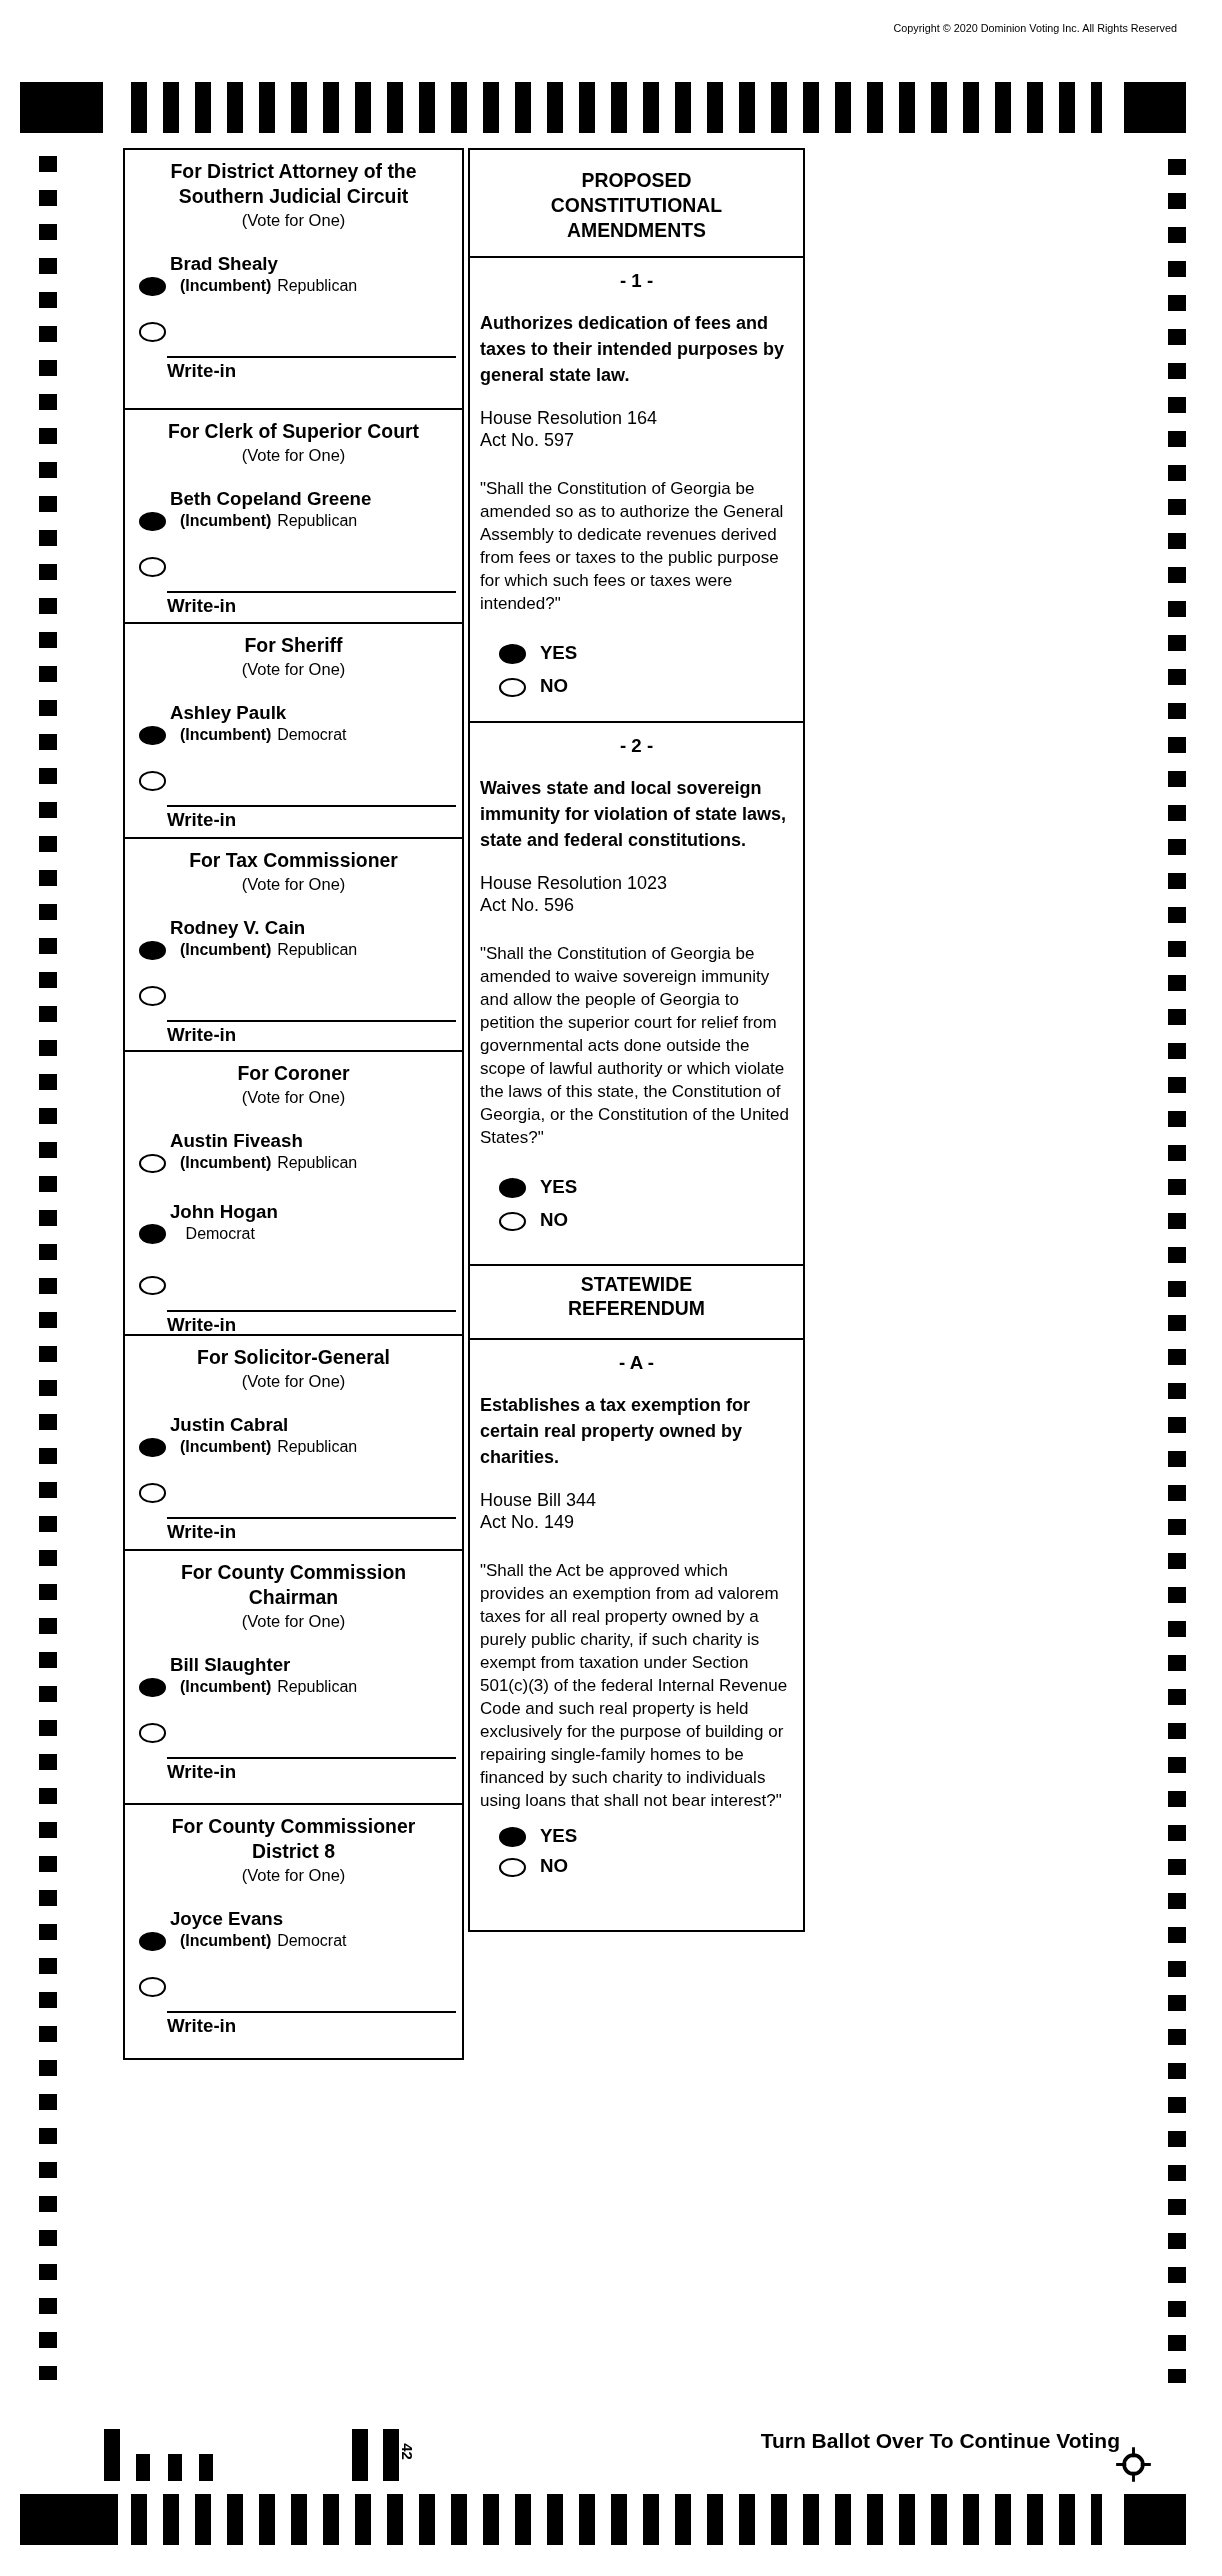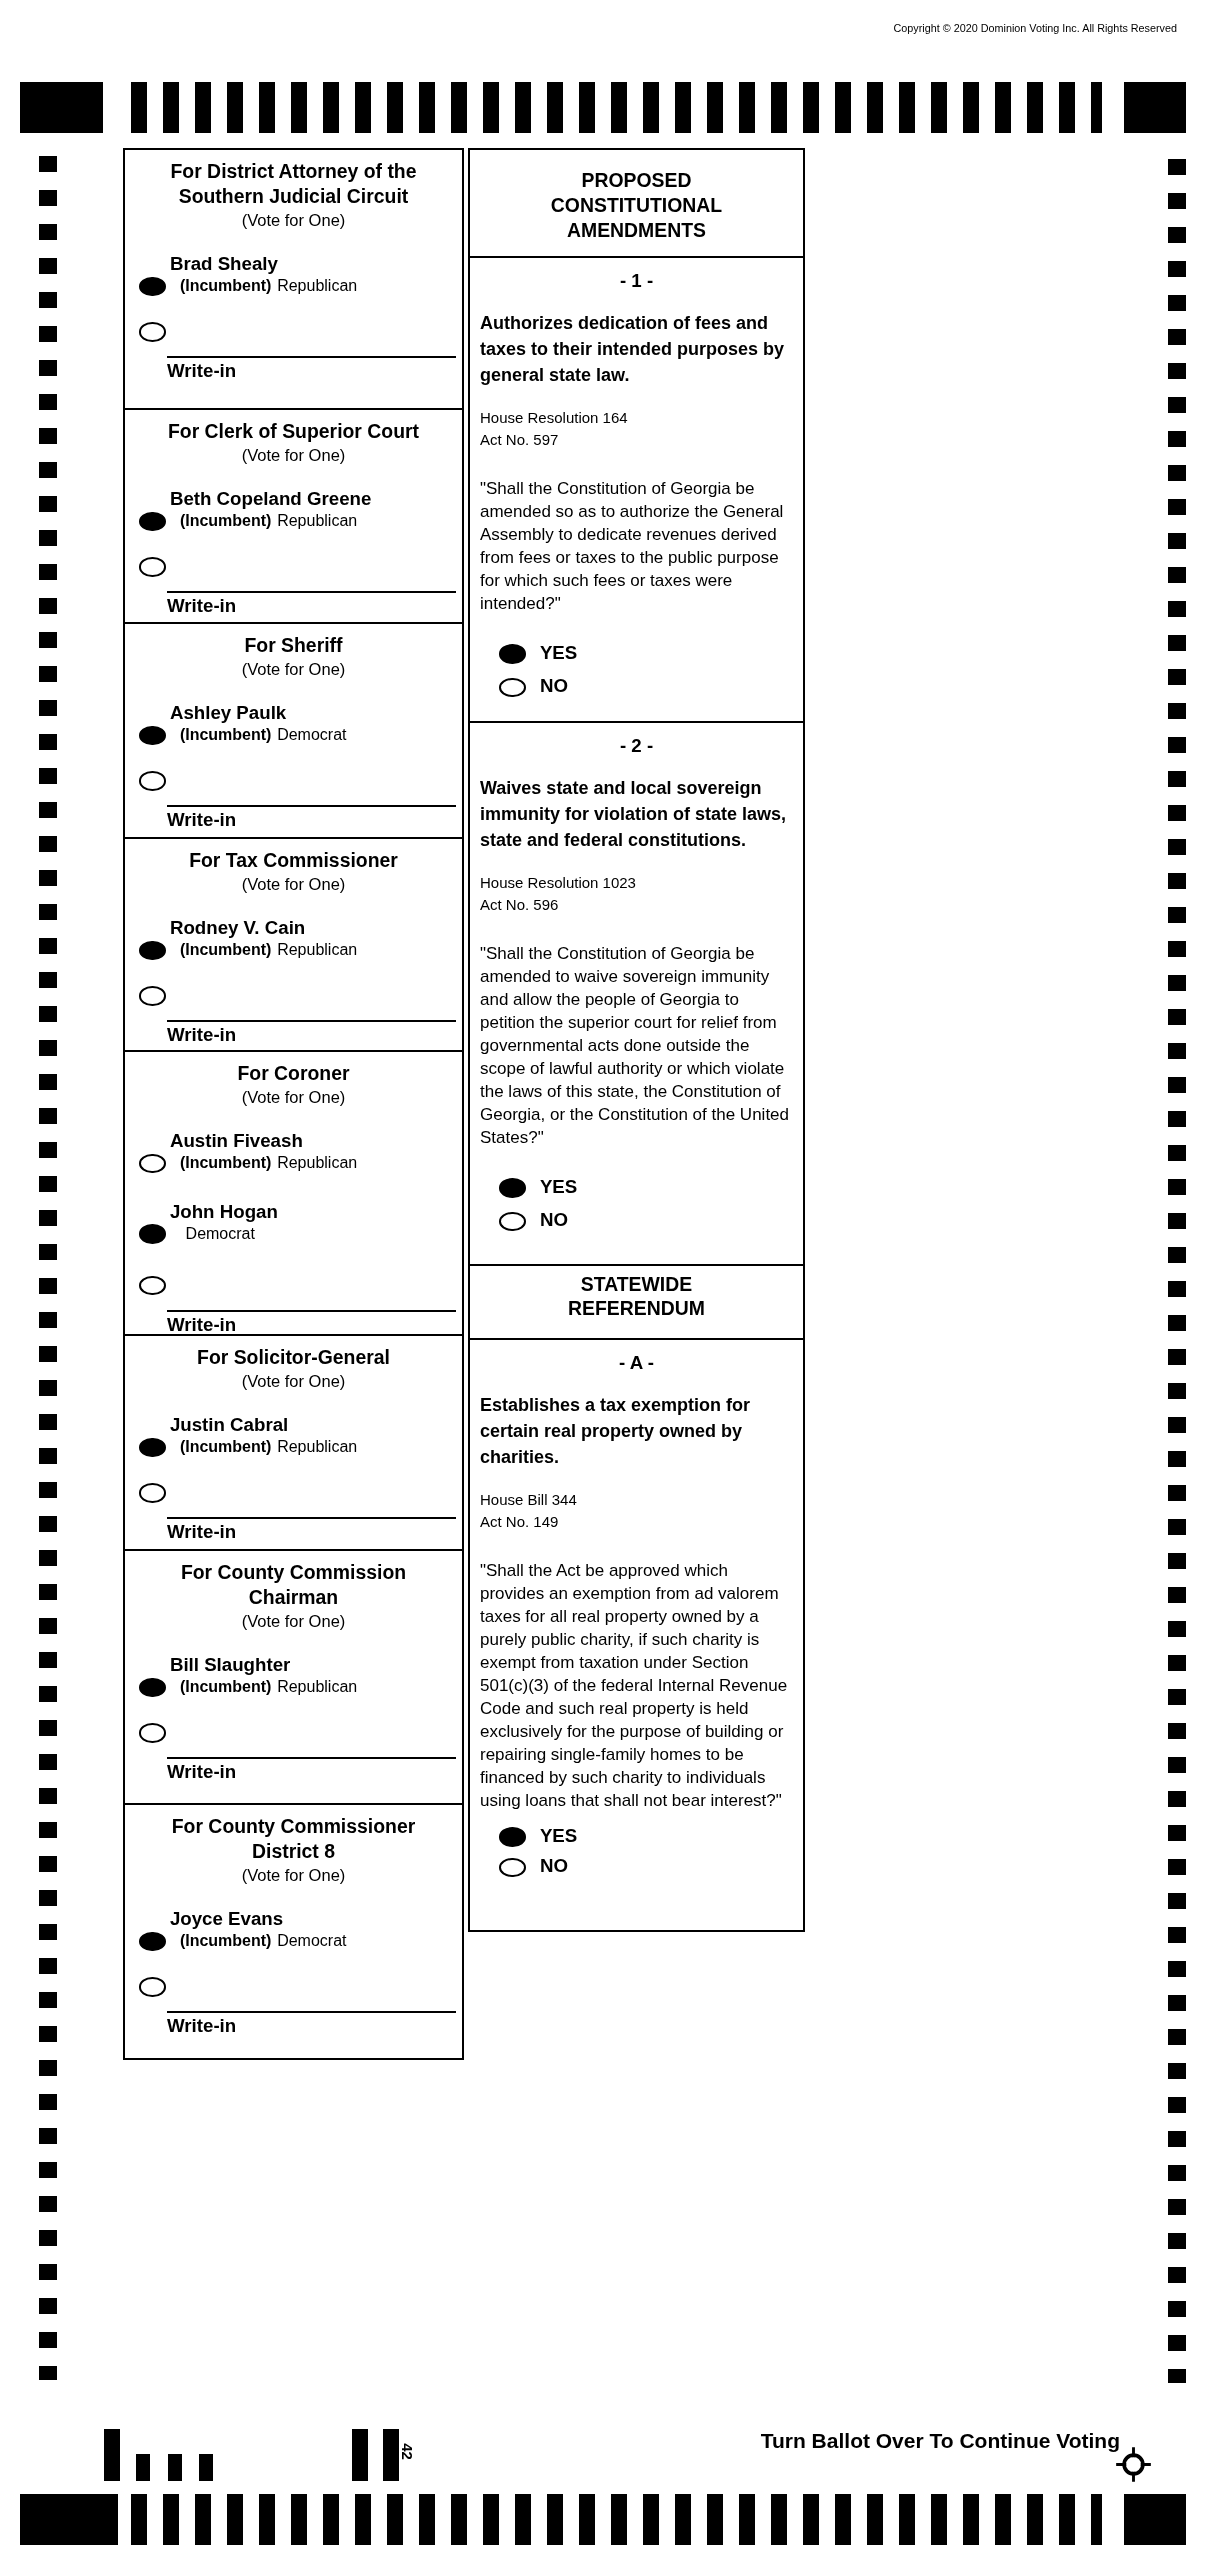--- a/index.html
+++ b/index.html
@@ -58,21 +58,21 @@
          line-height:25px;padding-top:18px;overflow:hidden;}
   .mhead span{display:block;}
   .mhead.small{padding-top:5.7px;line-height:24.4px;}
   .mh151{height:108px}.mh93{height:74px}
   .measure{position:relative;border-bottom:2.2px solid #000;overflow:hidden;}
   .measure:last-child{border-bottom:none;}
   .mh648{height:465px}.mh757{height:543px}.mh825{height:590px}
   .m-num{text-align:center;font-weight:bold;font-size:18.7px;padding-top:11.5px;}
   .m-summary{margin:18.7px 10px 0;font-weight:bold;font-size:18px;line-height:26px;}
   .m-refs{margin-top:18.7px;}
-  .m-ref{margin:0 10px;font-size:15px;line-height:22px;}
+  .m-ref{margin:0 10px;font-size:18px;line-height:22px;}
   .m-question{margin:26px 10px 0;font-size:17px;line-height:23px;}
   .yn-row{display:flex;margin:27px 0 0 29px;gap:14.4px;align-items:center;}
   .yn-row + .yn-row{margin-top:11.5px;align-items:flex-end;}
   .yn-label{font-weight:bold;font-size:18.7px;}
   .measure.ma .yn-row{margin-top:13px;}
   .measure.ma .yn-row + .yn-row{margin-top:8.6px;}
 
   
   .footer-text{position:absolute;top:2429px;right:103px;font-weight:bold;font-size:21px;}
   .crosshair{position:absolute;left:1114px;top:2445px;}

